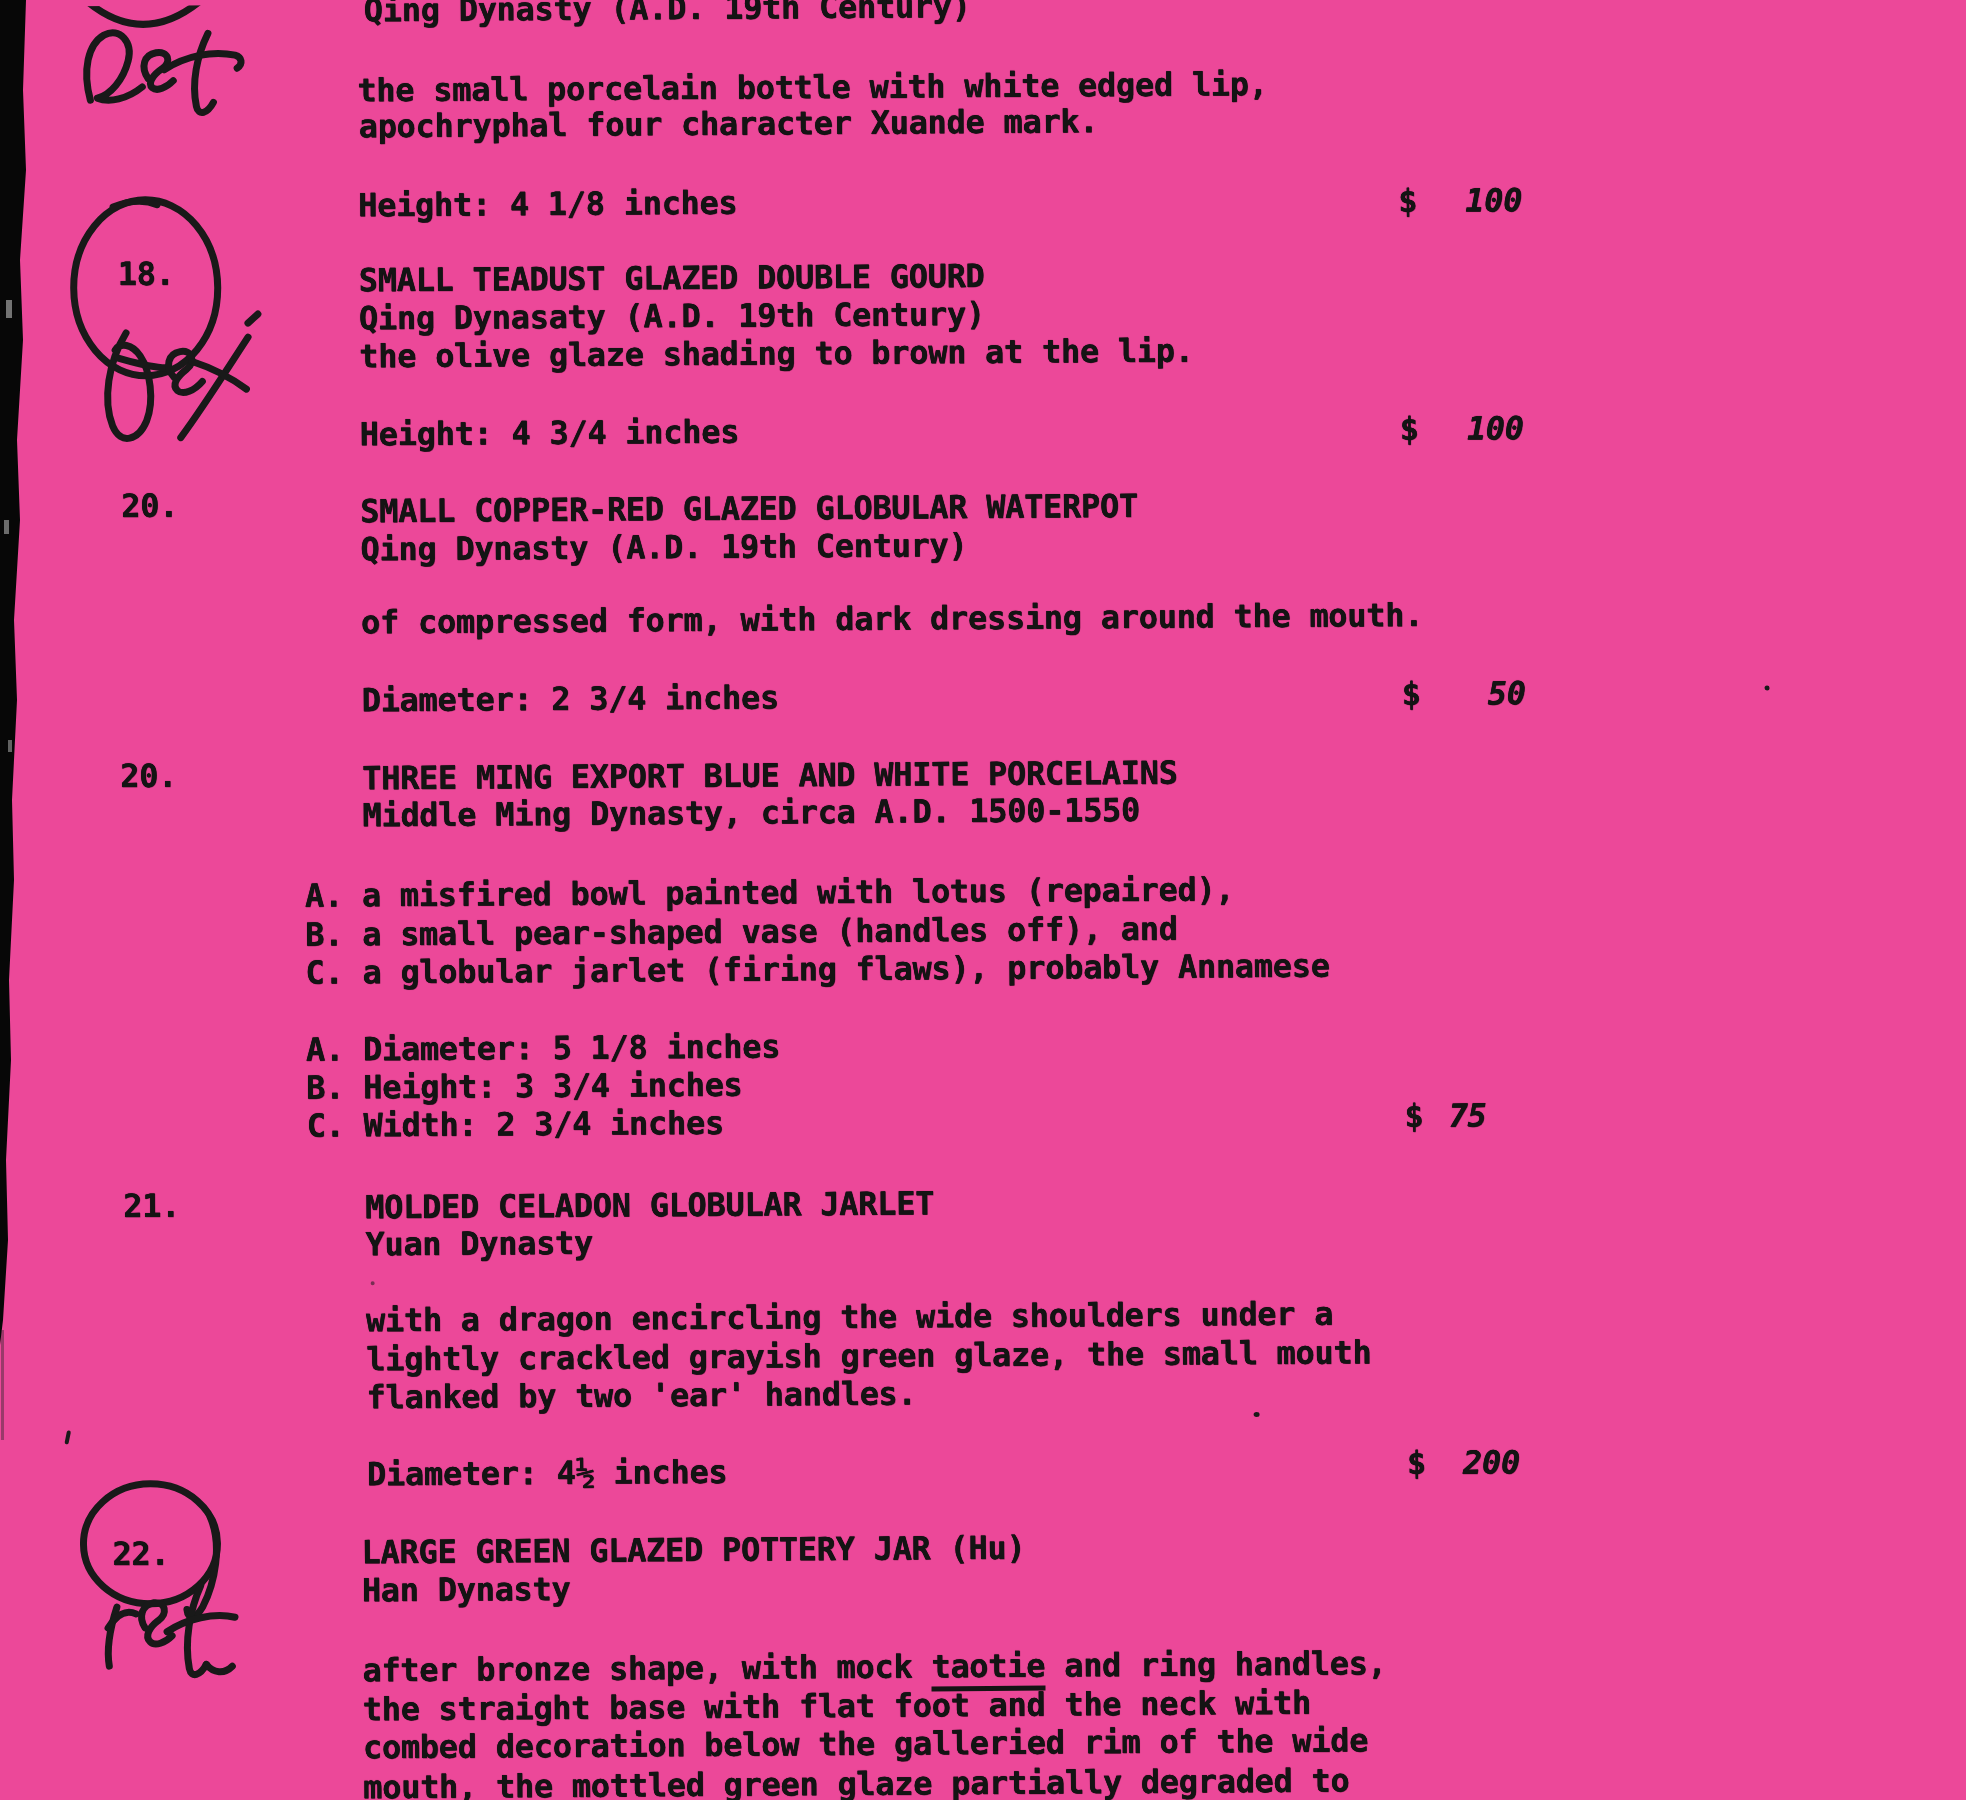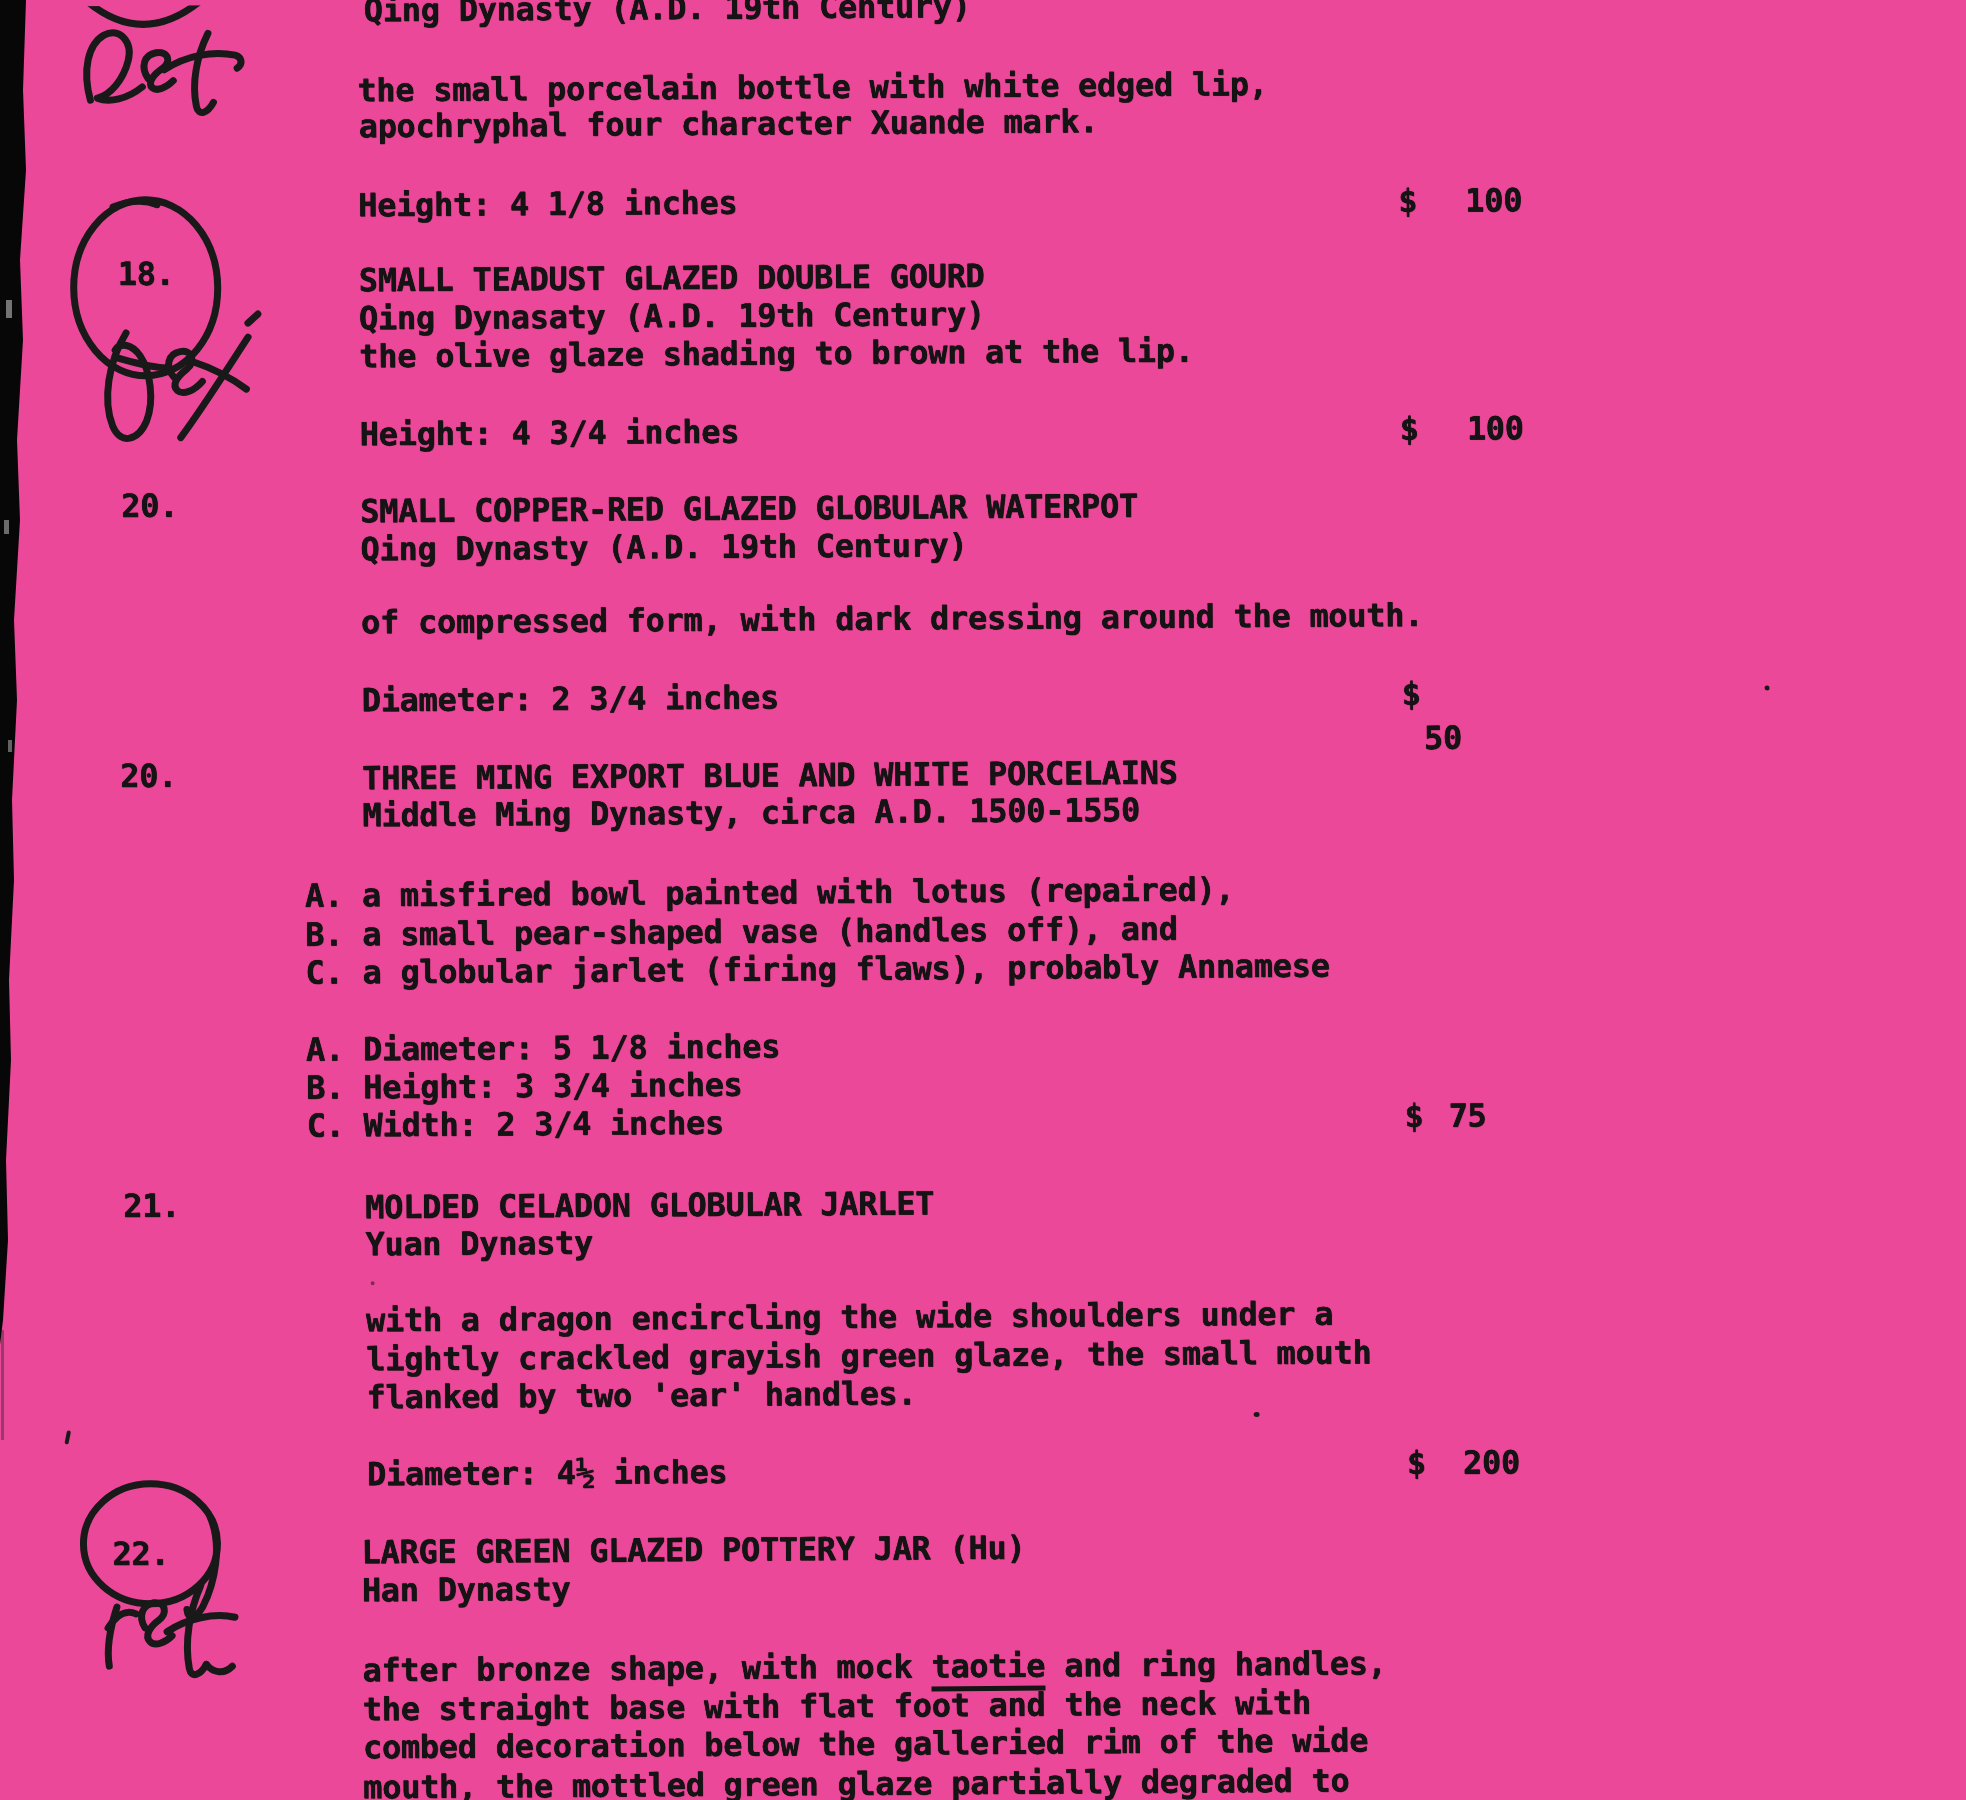--- a/index.html
+++ b/index.html
@@ -12,21 +12,21 @@
     position:absolute; inset:0;
     transform:rotate(-0.4deg);
     transform-origin:983px 900px;
   }
   .tl {
     position:absolute; white-space:pre;
     font:700 32px/40px "DejaVu Sans Mono", monospace;
     color:#141414; letter-spacing:-0.3px;
     text-shadow:0 0 0.7px #000, 0.5px 0.5px 0 rgba(0,0,0,0.45);
   }
-  .amt { width:122px; text-align:right; }
+  .amt { width:122px; text-align:right;font-style:italic; }
   .u   { border-bottom:5px solid #141414; padding-bottom:1px; }
   .hand { position:absolute; left:0; top:0; }
   .hand path, .hand ellipse {
     fill:none; stroke:#191919; stroke-width:7;
     stroke-linecap:round; stroke-linejoin:round;
   }
   .edge-svg { position:absolute; left:0; top:0; filter:blur(0.5px); }
   .speck { position:absolute; background:#1a1a1a; border-radius:50%; }
 </style>
 </head>
@@ -50,21 +50,21 @@
     <div class="tl" style="left:363px; top:410px;">Height: 4 3/4 inches</div>
     <div class="tl" style="left:1403px; top:412px;">$</div>
     <div class="tl amt" style="left:1405px; top:412px;">100</div>
 
     <div class="tl" style="left:124px; top:480px;">20.</div>
     <div class="tl" style="left:363px; top:487px;">SMALL COPPER-RED GLAZED GLOBULAR WATERPOT</div>
     <div class="tl" style="left:363px; top:525px;">Qing Dynasty (A.D. 19th Century)</div>
     <div class="tl" style="left:363px; top:598px;">of compressed form, with dark dressing around the mouth.</div>
     <div class="tl" style="left:363px; top:676px;">Diameter: 2 3/4 inches</div>
     <div class="tl" style="left:1403px; top:677px;">$</div>
-    <div class="tl amt" style="left:1341px; top:677px;margin-top:44px;">50</div>
+    <div class="tl amt" style="left:1405px; top:677px;">50</div>
 
     <div class="tl" style="left:121px; top:750px;">20.</div>
     <div class="tl" style="left:363px; top:754px;">THREE MING EXPORT BLUE AND WHITE PORCELAINS</div>
     <div class="tl" style="left:363px; top:791px;">Middle Ming Dynasty, circa A.D. 1500-1550</div>
     <div class="tl" style="left:305px; top:871px;">A. a misfired bowl painted with lotus (repaired),</div>
     <div class="tl" style="left:305px; top:910px;">B. a small pear-shaped vase (handles off), and</div>
     <div class="tl" style="left:305px; top:948px;">C. a globular jarlet (firing flaws), probably Annamese</div>
     <div class="tl" style="left:305px; top:1025px;">A. Diameter: 5 1/8 inches</div>
     <div class="tl" style="left:305px; top:1063px;">B. Height: 3 3/4 inches</div>
     <div class="tl" style="left:305px; top:1101px;">C. Width: 2 3/4 inches</div>

